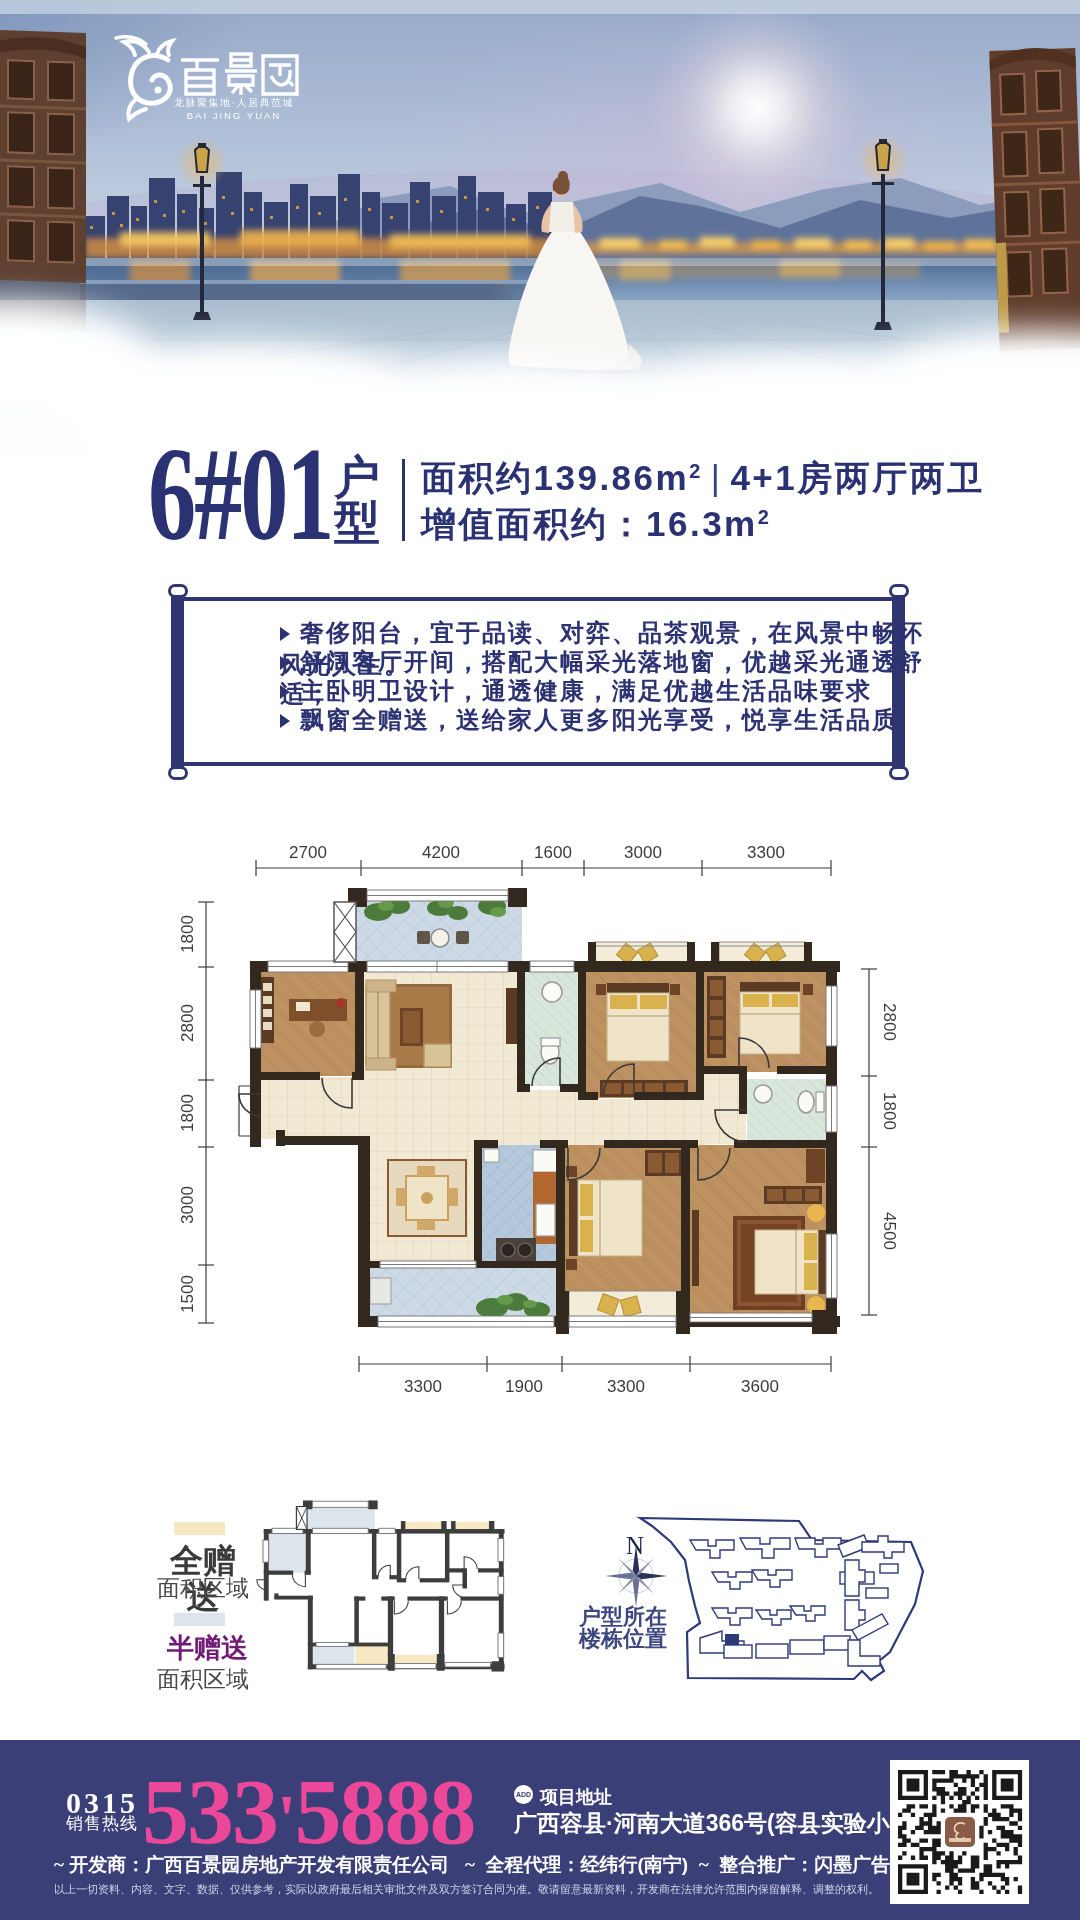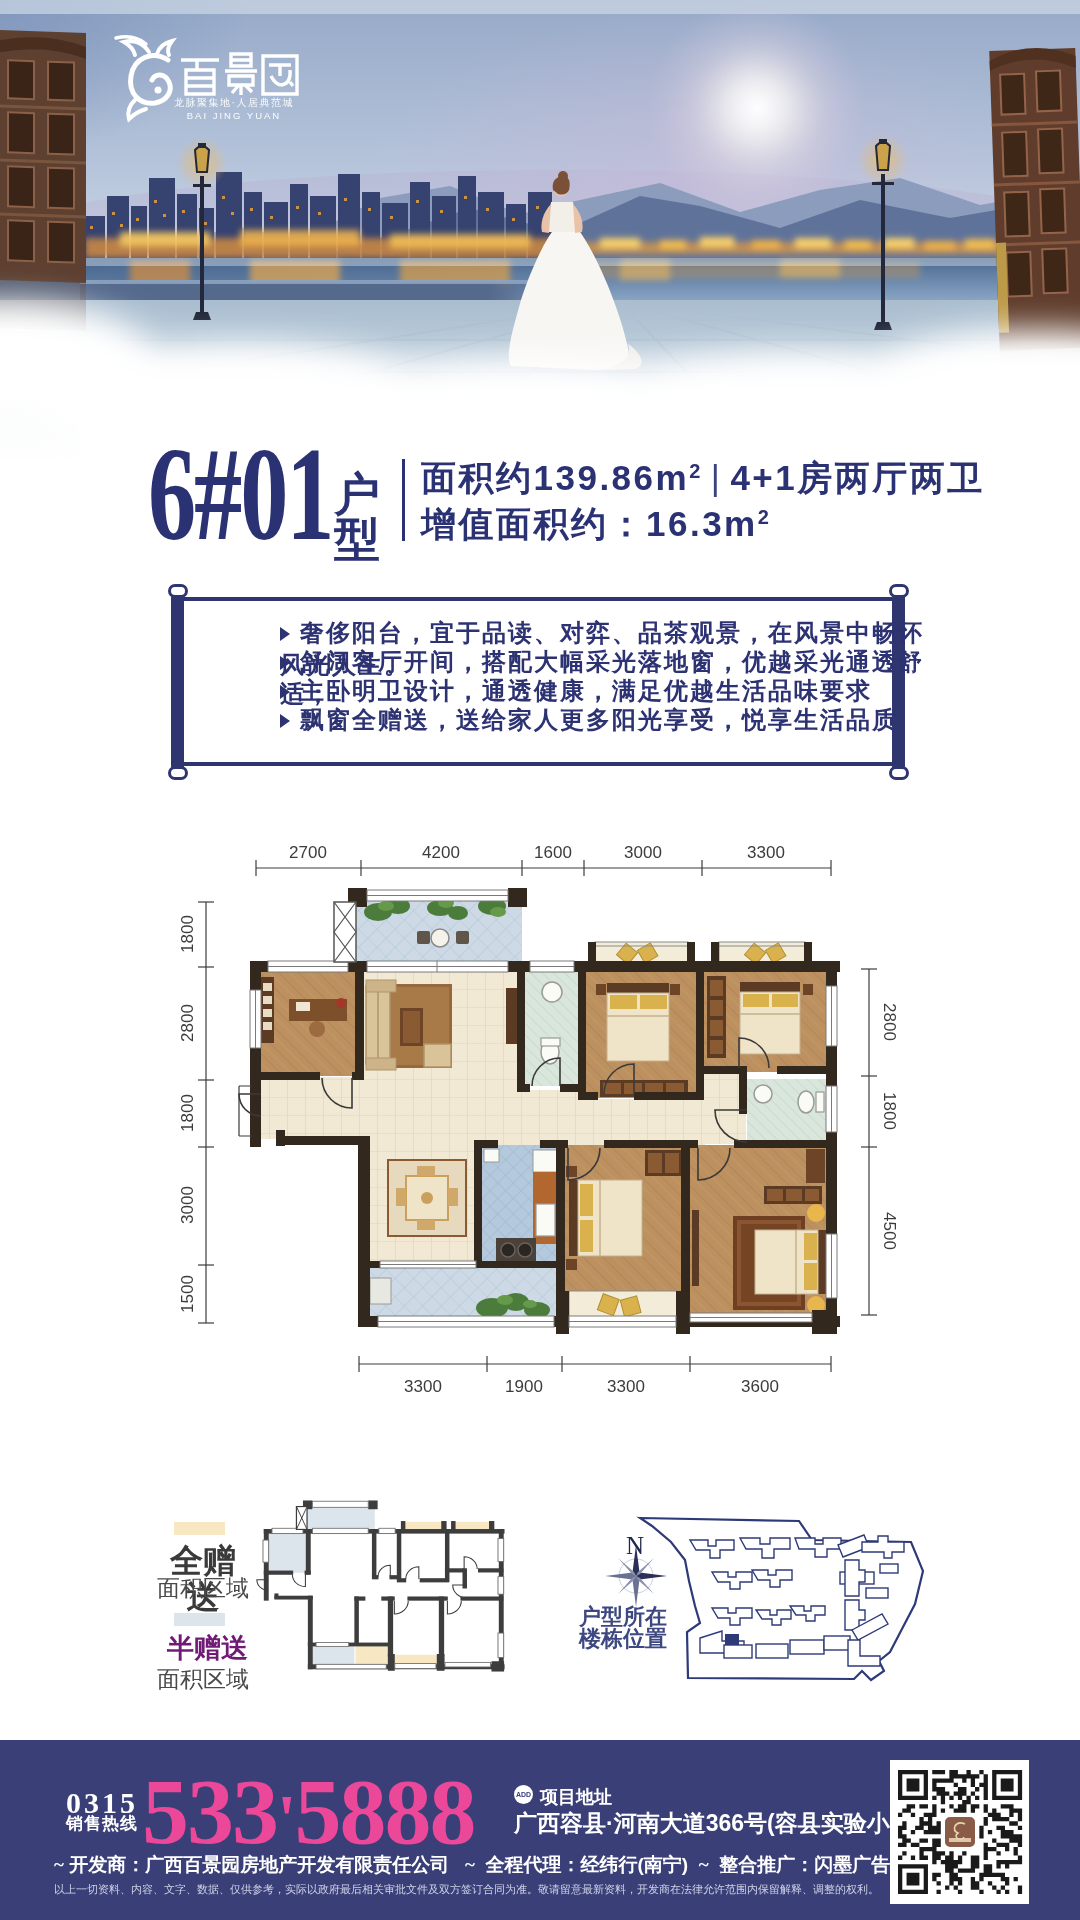--- a/index.html
+++ b/index.html
@@ -282,21 +282,21 @@
 <path d="M231,54 L251,54 L251,66 L231,66 Z M231,60 L251,60 M225,71 L257,71 M229,76 L253,76 L253,85 L229,85 Z M239,85 L232,93 M245,85 L252,92 M241,85 L241,95"></path>
 <path d="M263,56 L297,56 L297,94 L263,94 Z M269,65 L291,65 M280,65 L280,76 M271,76 Q275,84 281,85 M290,70 Q291,84 281,85 M290,82 L293,86"></path>
 </g>
 
 <text x="234" y="106" font-size="10" letter-spacing="1.5" text-anchor="middle" fill="#ffffff" font-family="Liberation Sans" opacity="0.95">龙脉聚集地·人居典范城</text>
 <text x="234" y="119" font-size="9.5" letter-spacing="2" text-anchor="middle" fill="#ffffff" font-family="Liberation Sans" opacity="0.95">BAI JING YUAN</text>
 </svg>
 
 <div class="abs navy" style="left:148px;top:434px;font-family:'Liberation Serif',serif;font-weight:bold;font-size:134px;line-height:0.9;transform:scaleX(0.72);transform-origin:0 0;letter-spacing:-3px;">6#01</div>
 
-<div class="abs navy" style="left:334px;top:472px;width:52px;font-family:'Liberation Sans',sans-serif;font-weight:bold;font-size:46px;line-height:0.98;">户型</div>
+<div class="abs navy" style="left:334px;top:455px;width:52px;font-family:'Liberation Sans',sans-serif;font-weight:bold;font-size:46px;line-height:0.98;">户型</div>
 
 <div class="abs" style="left:402px;top:459px;width:3px;height:82px;background:#2b3274"></div>
 
 <div class="abs navy" style="left:421px;top:460px;font-weight:bold;font-size:35px;line-height:1;white-space:nowrap;letter-spacing:2.5px;">面积约139.86m<span style="font-size:20px;vertical-align:12px;">2</span><span style="font-weight:normal;padding:0 8px;color:#3a4280;">|</span>4+1房两厅两卫</div>
 
 <div class="abs navy" style="left:421px;top:506px;font-weight:bold;font-size:35px;line-height:1;white-space:nowrap;letter-spacing:2.5px;">增值面积约：16.3m<span style="font-size:20px;vertical-align:12px;">2</span></div>
 
 <div class="abs" style="left:184px;top:597px;width:708px;height:3.5px;background:#2f356e"></div>
 
 <div class="abs" style="left:184px;top:762px;width:708px;height:3.5px;background:#2f356e"></div>
@@ -888,21 +888,21 @@
 </svg>
 
 <div class="abs" style="left:626px;top:1532px;font-family:'Liberation Serif',serif;font-size:25px;color:#20264f;">N</div>
 
 <div class="abs" style="left:579px;top:1606px;font-weight:bold;font-size:22px;color:#3d4880;line-height:1.0;">户型所在<br>楼栋位置</div>
 
 <div class="abs" style="left:0;top:1740px;width:1080px;height:180px;background:#3a3f78"></div>
 
 <div class="abs" style="left:66px;top:1786px;font-family:'Liberation Serif',serif;font-weight:bold;font-size:30px;color:#ffffff;letter-spacing:3px;">0315</div>
 
-<div class="abs" style="left:66px;top:1812px;font-size:17px;font-weight:bold;color:#ffffff;letter-spacing:1px;">销售热线</div>
+<div class="abs" style="left:66px;top:1812px;font-size:17px;font-weight:normal;color:#ffffff;letter-spacing:1px;">销售热线</div>
 
 <div class="abs" style="left:142px;top:1764px;font-family:'Liberation Serif',serif;font-weight:bold;font-size:94px;line-height:1;color:#ec4899;letter-spacing:-2px;">533<span style="font-size:70px;">'</span>5888</div>
 
 <div class="abs" style="left:514px;top:1785px;width:19px;height:19px;border-radius:50%;background:#ffffff;color:#3a3f78;font-size:7px;font-weight:bold;text-align:center;line-height:19px;">ADD</div>
 
 <div class="abs" style="left:540px;top:1785px;font-size:18px;font-weight:bold;color:#ffffff;">项目地址</div>
 
 <div class="abs" style="left:514px;top:1808px;font-size:23px;font-weight:bold;color:#ffffff;white-space:nowrap;">广西容县·河南大道366号(容县实验小学旁)</div>
 
 <div class="abs" style="left:54px;top:1852px;width:820px;font-size:19px;font-weight:bold;color:#ffffff;white-space:nowrap;"><span style="font-family:'Liberation Serif',serif;">~</span> 开发商：广西百景园房地产开发有限责任公司&nbsp;&nbsp;&nbsp;<span style="font-family:'Liberation Serif',serif;">~</span>&nbsp;&nbsp;全程代理：经纬行(南宁)&nbsp;&nbsp;<span style="font-family:'Liberation Serif',serif;">~</span>&nbsp;&nbsp;整合推广：闪墨广告(南宁)</div>

